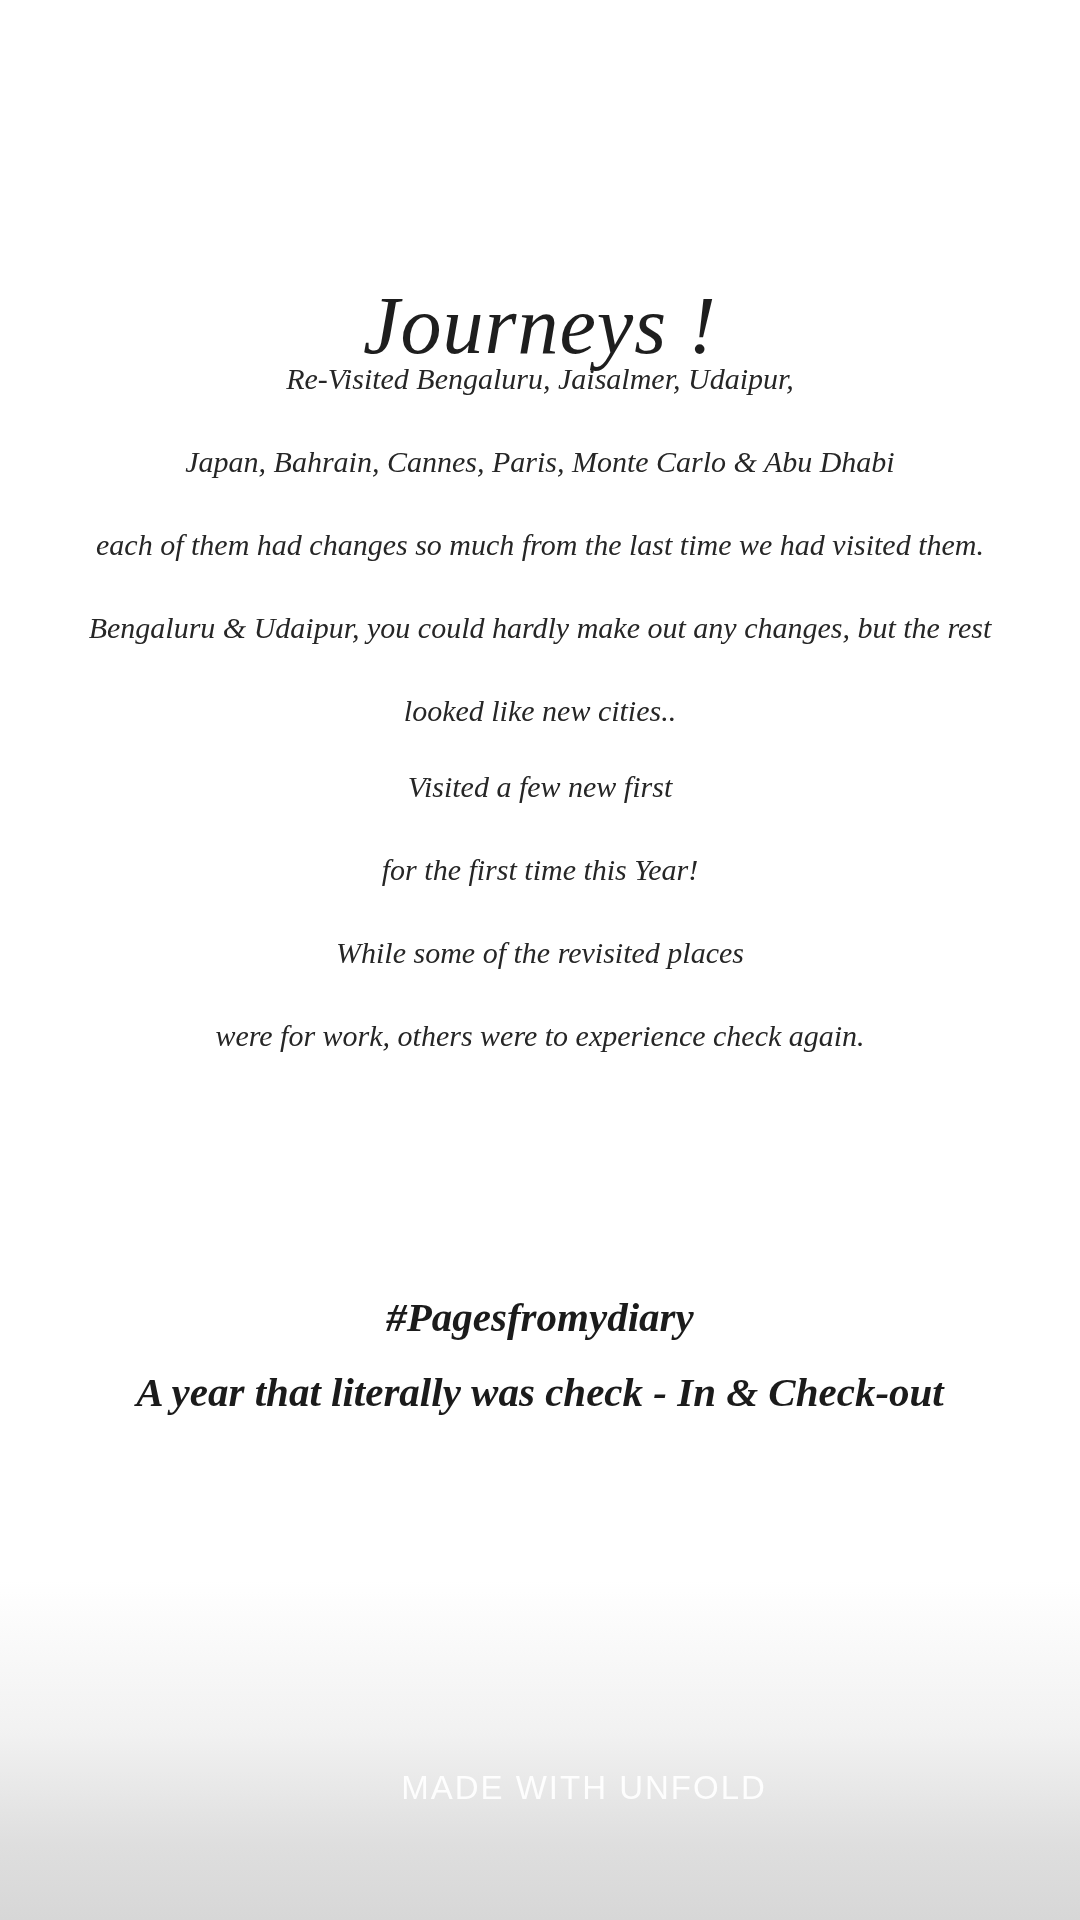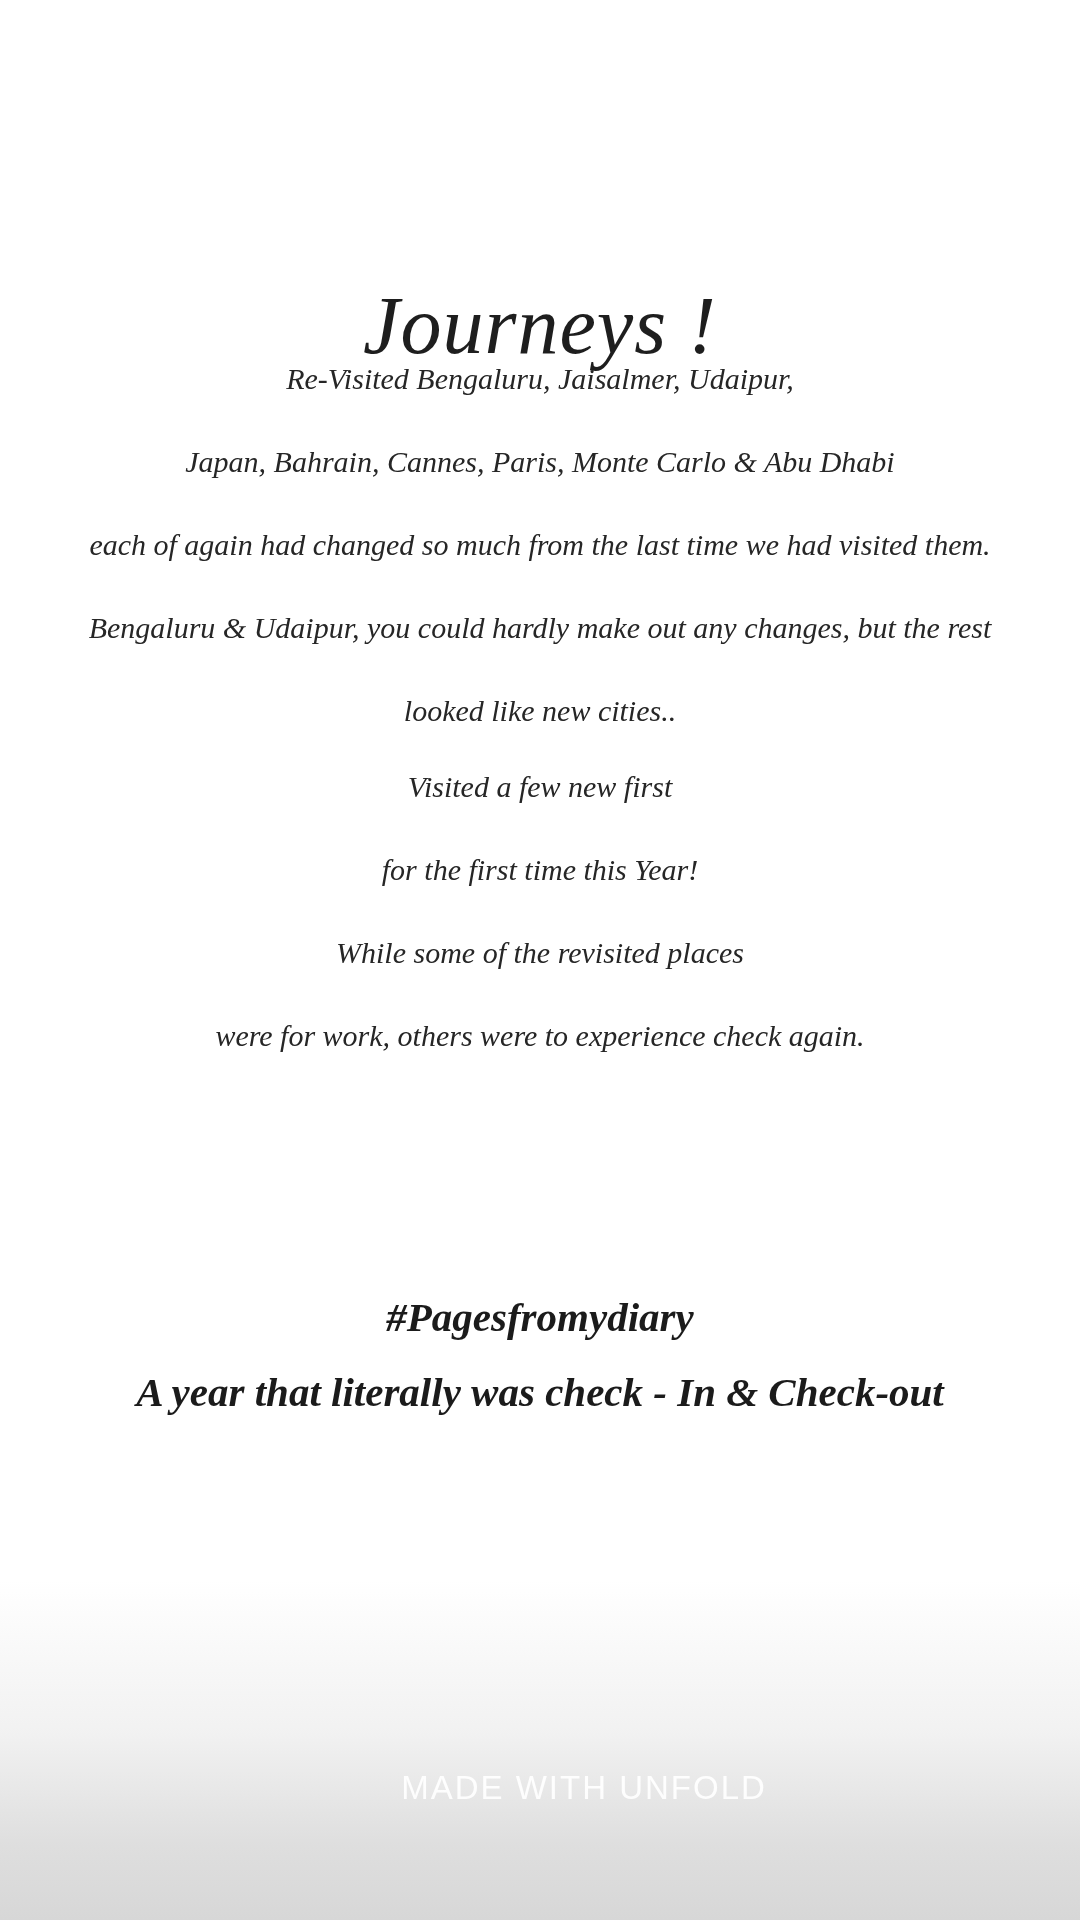--- a/index.html
+++ b/index.html
@@ -93,21 +93,21 @@
 </head>
 <body>
 
 <div class="page">
 
   <h1 class="page-title center-text">Journeys !</h1>
 
   <div class="para para-1 center-text">
     <p>Re-Visited Bengaluru, Jaisalmer, Udaipur,</p>
     <p>Japan, Bahrain, Cannes, Paris, Monte Carlo &amp; Abu Dhabi</p>
-    <p>each of again had changed so much from the last time we had visited them.</p>
+    <p>each of them had changes so much from the last time we had visited them.</p>
     <p>Bengaluru &amp; Udaipur, you could hardly make out any changes, but the rest</p>
     <p>looked like new cities..</p>
   </div>
 
   <div class="para para-2 center-text">
     <p>Visited a few new first</p>
     <p>for the first time this Year!</p>
     <p>While some of the revisited places</p>
     <p>were for work, others were to experience check again.</p>
   </div>

